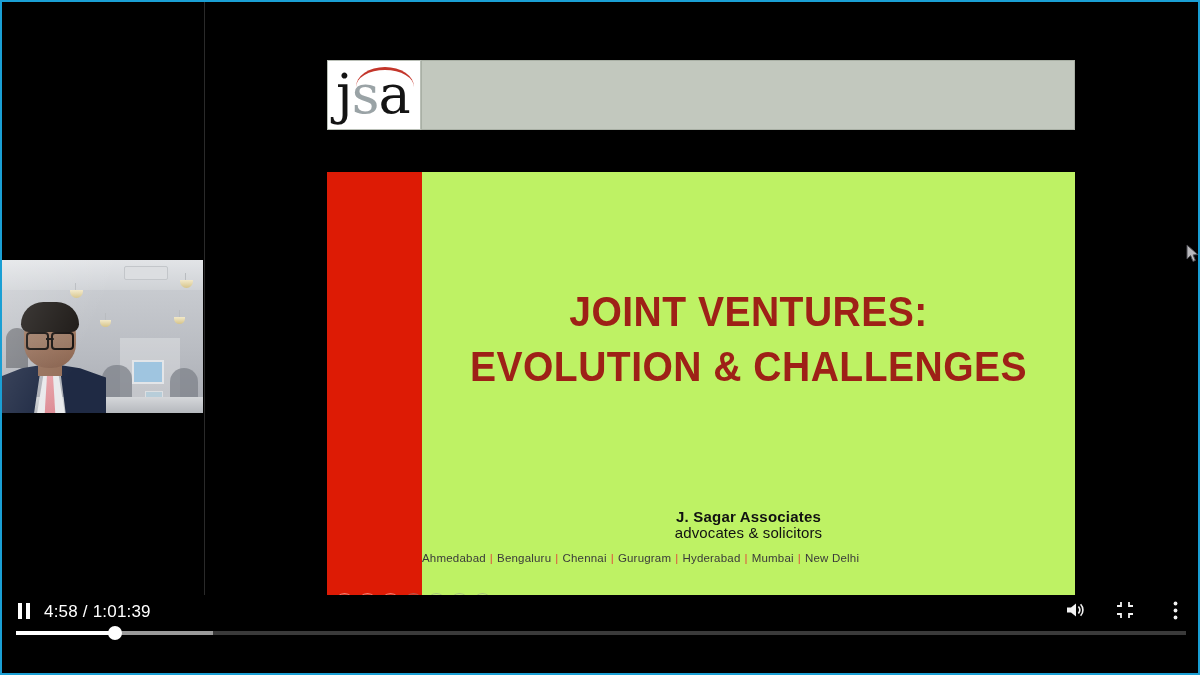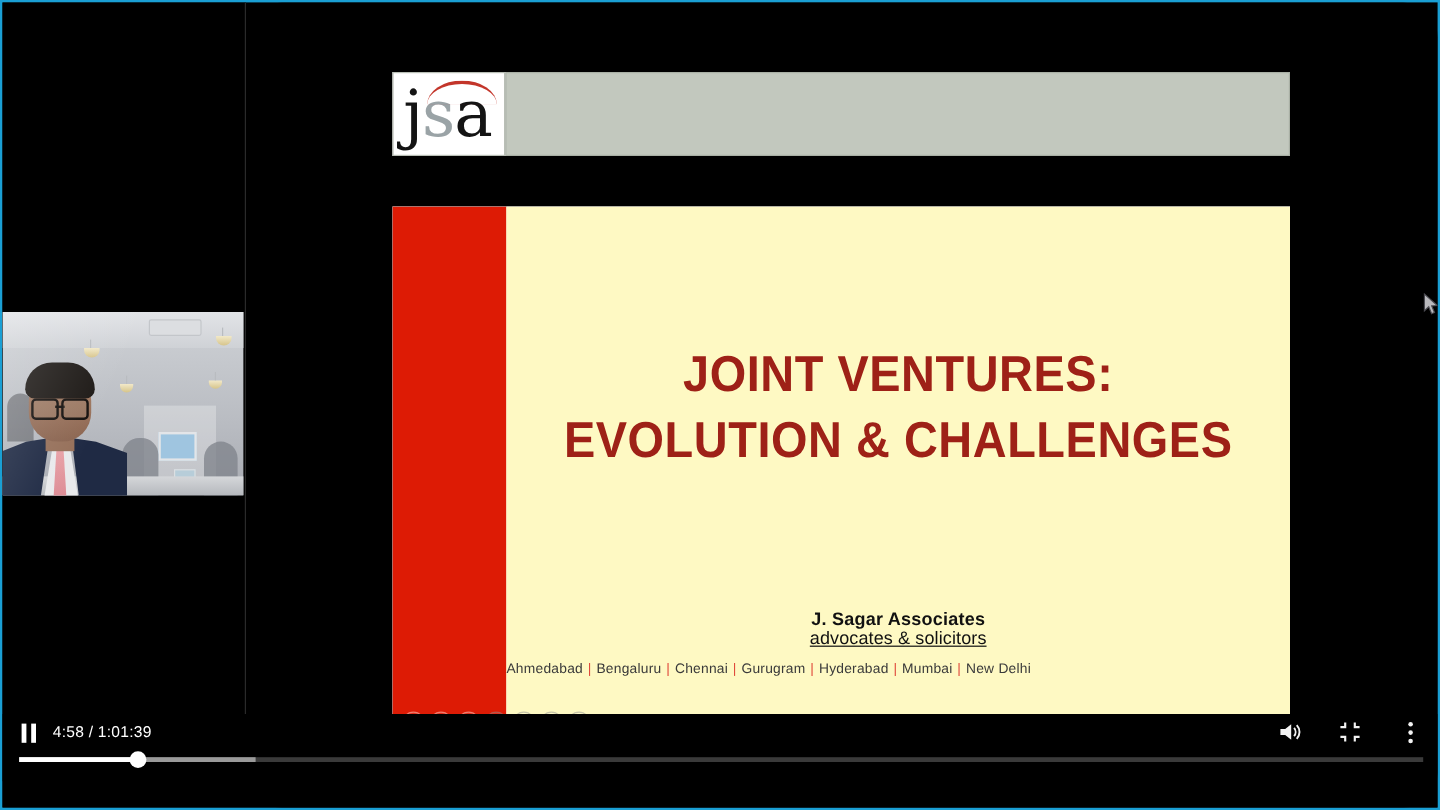--- a/index.html
+++ b/index.html
@@ -122,21 +122,21 @@
   #pause-button {
     position: absolute; left: 14px; top: 8px;
     width: 16px; height: 16px; cursor: pointer;
   }
   #pause-button i {
     position:absolute; top:0; width:4px; height:16px; background:#fff;
   }
   #pause-button i:first-child{left:2px;} #pause-button i:last-child{left:10px;}
   #time-display {
     position: absolute; left: 42px; top: 7px;
-    color: #fff; font-size: 13px; letter-spacing: .2px;
+    color: #fff; font-size: 17px; letter-spacing: .2px;
     font-family: "Liberation Sans", sans-serif;
   }
   #progress-bar {
     position: absolute; left: 14px; top: 36px;
     width: 1170px; height: 4px;
     background: #3a3a3a; cursor: pointer;
   }
   #progress-buffered {
     position:absolute; left:0; top:0; height:100%; width:197px;
     background: #9a9a9a;
@@ -195,41 +195,41 @@
     position:absolute; left:121px; top:170px;
     width:748px; height:448px;
     background:#ffffff; overflow:hidden;
   }
   #slide-red-band {
     position:absolute; left:0; top:0; width:95px; height:100%;
     background:#dd1b05;
   }
   #slide-content {
     position:absolute; left:95px; top:0; right:0; bottom:0;
-    background:#fef9c3;
+    background:#bef264;
   }
   #slide-title {
     position:absolute; left:0; right:0; top:112px;
     text-align:center;
     color:#9e2117;
     font-family:"Liberation Sans", sans-serif;
     font-weight:bold;
     font-size:42px;
     line-height:55px;
     letter-spacing:0.5px;
     transform: scaleX(0.93);
   }
   #slide-firm {
     position:absolute; left:0; right:0; top:336px;
     text-align:center;
     color:#111;
     font-family:"Liberation Sans", sans-serif;
   }
   #firm-name { font-size:15px; font-weight:bold; letter-spacing:.2px; }
-  #firm-tagline { font-size:15px; font-weight:normal; margin-top:-1px; letter-spacing:.1px;text-decoration:underline;}
+  #firm-tagline { font-size:15px; font-weight:normal; margin-top:-1px; letter-spacing:.1px;}
   #slide-cities {
     position:absolute; left:0; right:0; top:380px;
     text-align:left; font-size:11.5px; color:#3a3a3a;
     letter-spacing:.2px;
   }
   #slide-cities .sep { color:#e04a3c; padding:0 4px; }
 
   
   #slideshow-toolbar {
     position:absolute; left:8px; bottom:8px;

